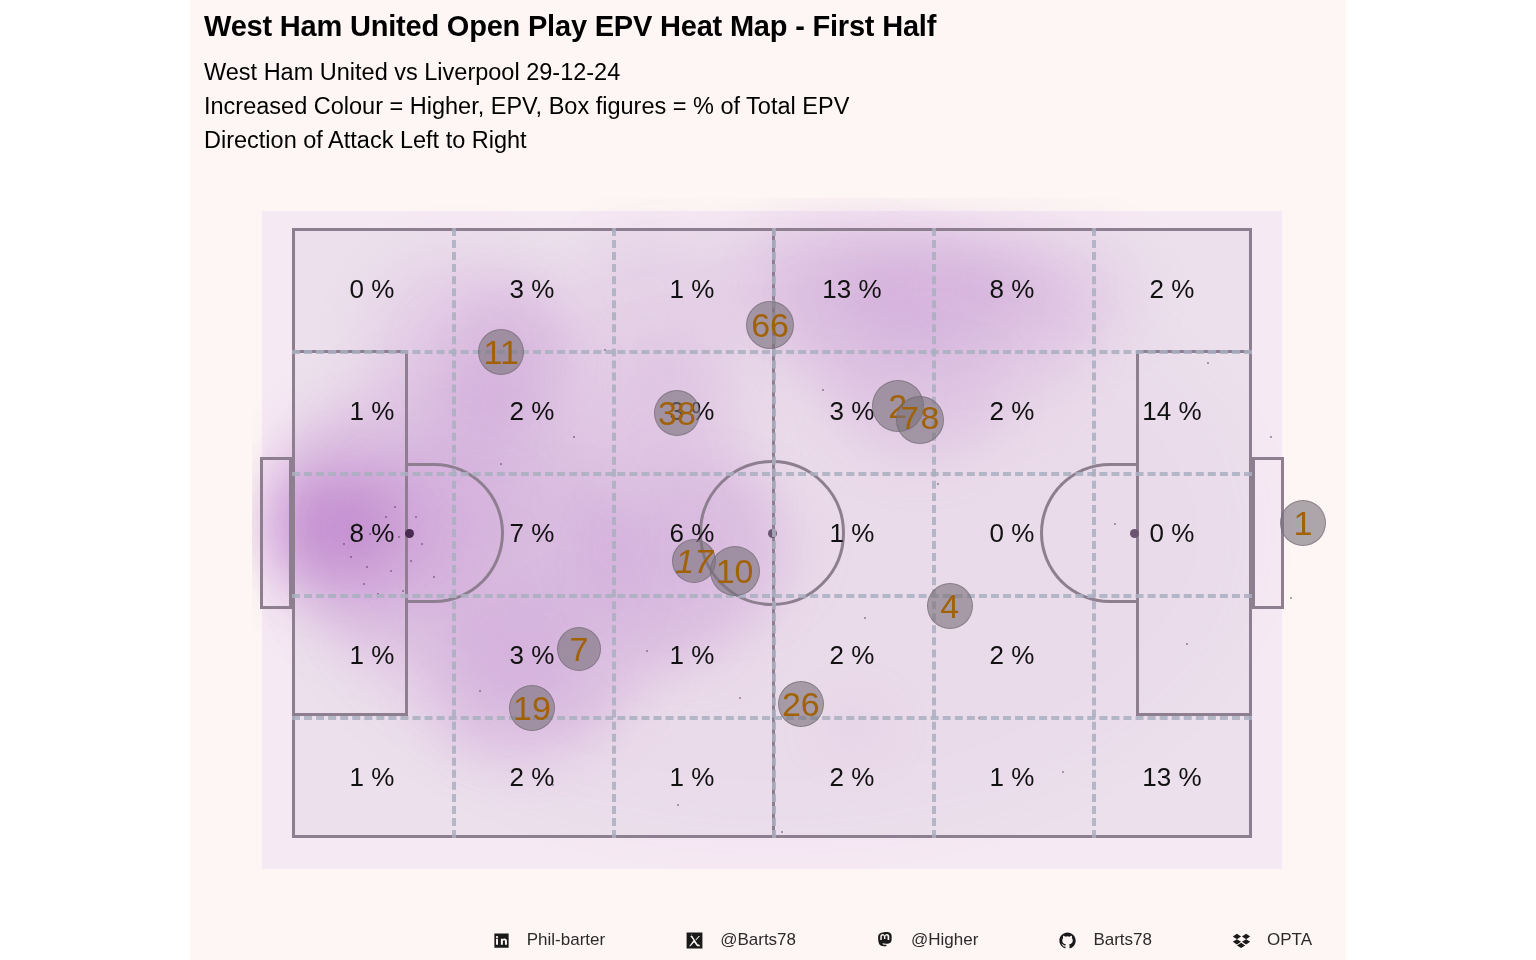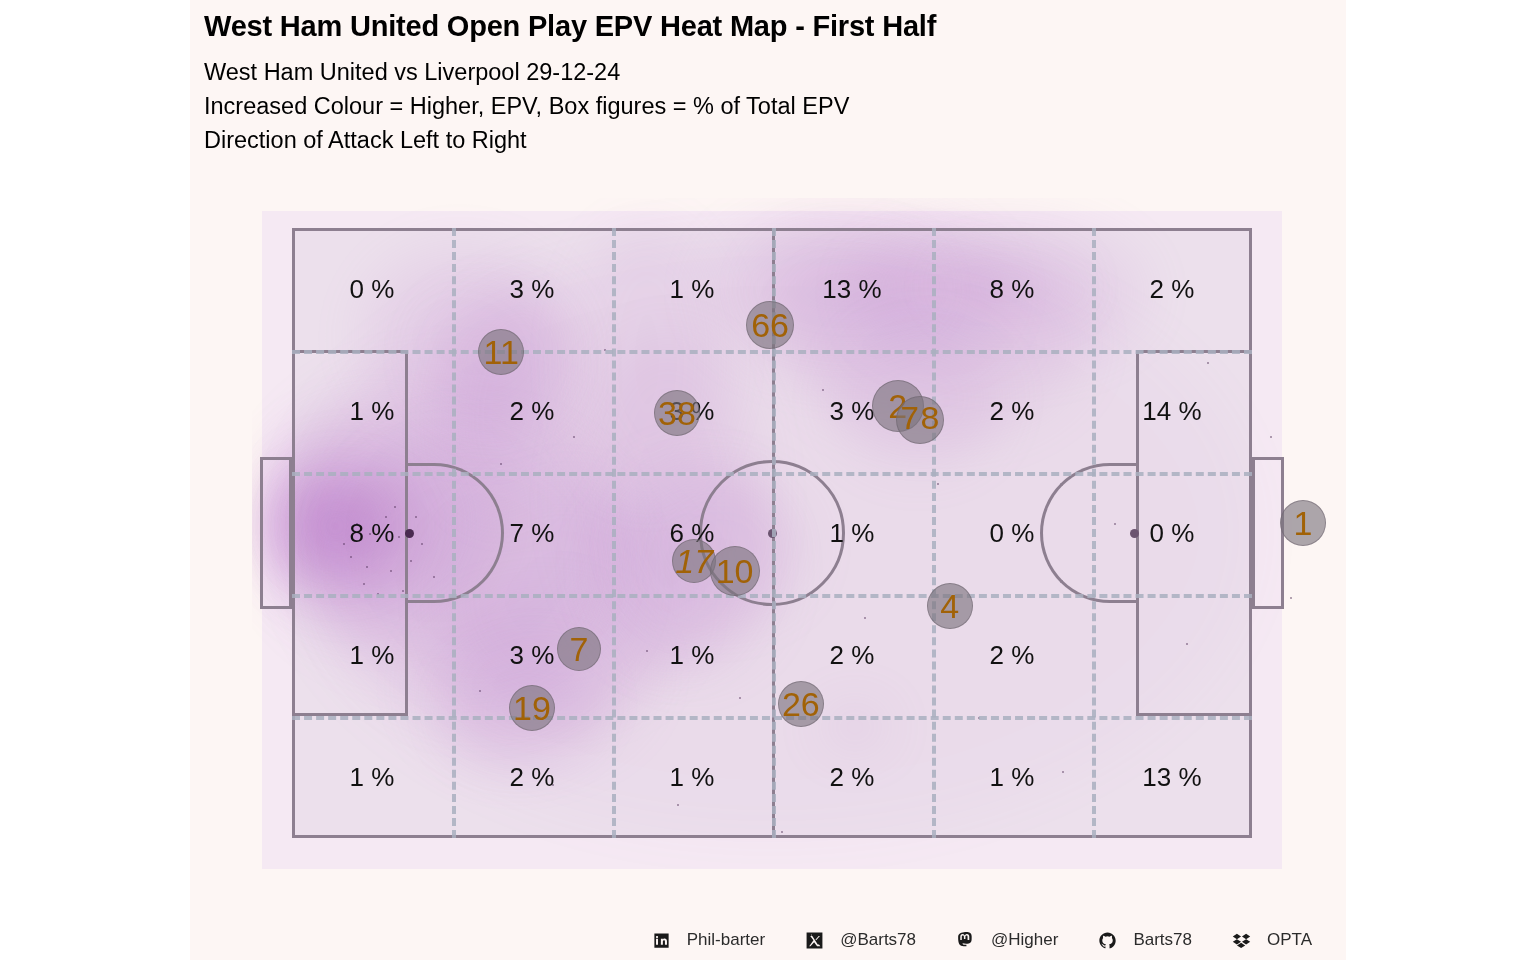--- a/index.html
+++ b/index.html
@@ -183,20 +183,21 @@
     position: absolute;
     left: 0;
     top: 920px;
     width: 1156px;
     height: 40px;
     display: flex;
     align-items: center;
     justify-content: flex-end;
     padding-right: 34px;
     box-sizing: border-box;
+    gap: 40px;
   }
   .social-item {
     display: flex;
     align-items: center;
     margin-left: 40px;
   }
   .social-icon {
     width: 19px; height: 19px;
     display: inline-flex;
     align-items: center;

